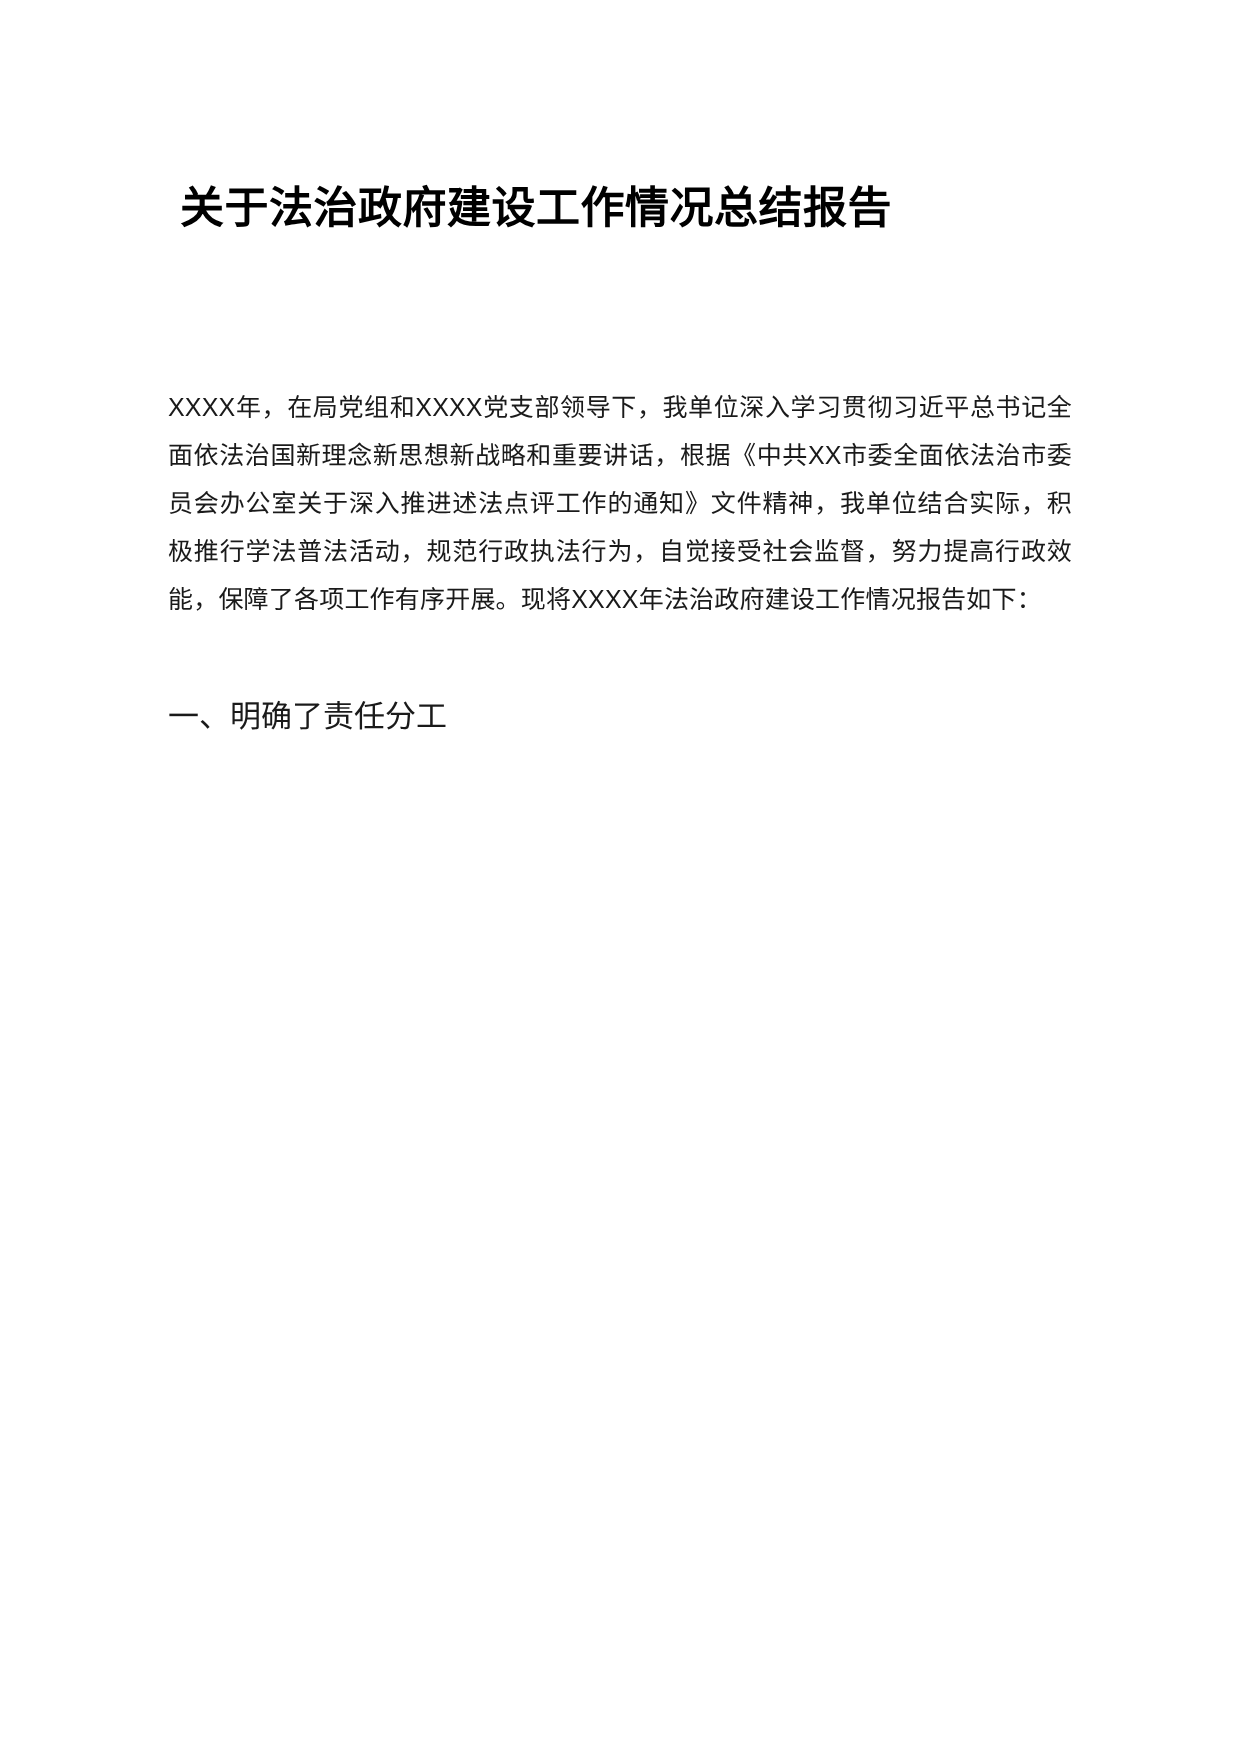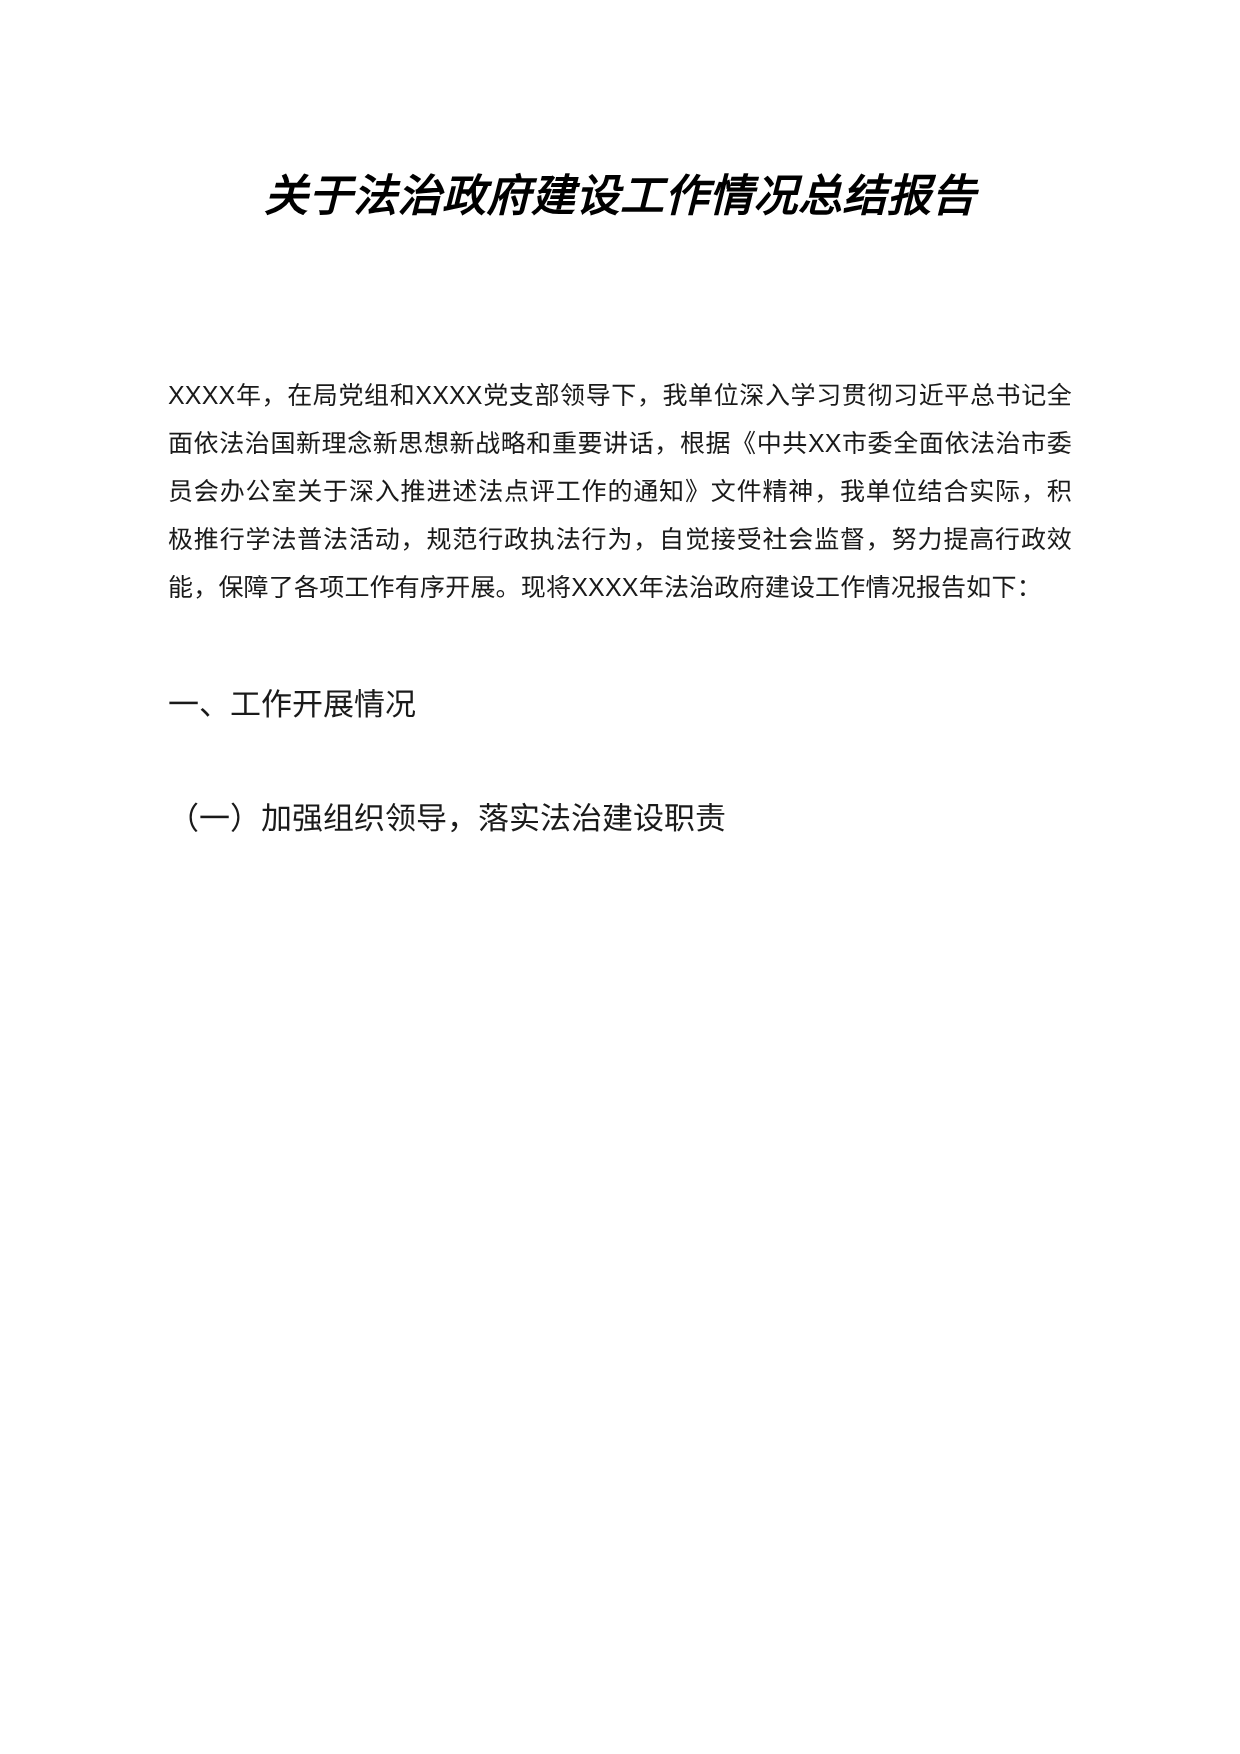--- a/index.html
+++ b/index.html
@@ -22,30 +22,29 @@
     box-sizing: border-box;
     overflow: hidden;
   }
   .content {
     position: absolute;
     left: 168px;
     top: 0;
     width: 904px;
   }
   .doc-title {
-    margin: 0;
+    margin: 12px;
     padding: 0;
     font-size: 44px;
     font-weight: bold;
     line-height: 1.25;
     letter-spacing: 0.5px;
     color: #000000;
-    text-align: center;
+    text-align: left;
     padding-top: 168px;
-    font-style: italic;
   }
   .body-block {
     margin-top: 148px;
   }
   p.para {
     margin: 0 0 30px 0;
     font-size: 25px;
     line-height: 1.92;
     color: #1a1a1a;
     text-align: justify;
@@ -74,24 +73,23 @@
   <div class="content">
 
     <h1 class="doc-title">关于法治政府建设工作情况总结报告</h1>
 
     <div class="body-block">
 
       <p class="para">XXXX年，在局党组和XXXX党支部领导下，我单位深入学习贯彻习近平总书记全面依法治国新理念新思想新战略和重要讲话，根据《中共XX市委全面依法治市委员会办公室关于深入推进述法点评工作的通知》文件精神，我单位结合实际，积极推行学法普法活动，规范行政执法行为，自觉接受社会监督，努力提高行政效能，保障了各项工作有序开展。现将XXXX年法治政府建设工作情况报告如下：</p>
 
       <div class="spacer-lg"></div>
 
-      <p class="heading-1">一、工作开展情况</p>
+      <p class="heading-1">一、明确了责任分工</p>
 
       <div class="spacer-md"></div>
 
-      <p class="heading-2">（一）加强组织领导，落实法治建设职责</p>
 
       <div class="spacer-lg"></div>
 
 
     </div>
   </div>
 </div>
 
 </body></html>

